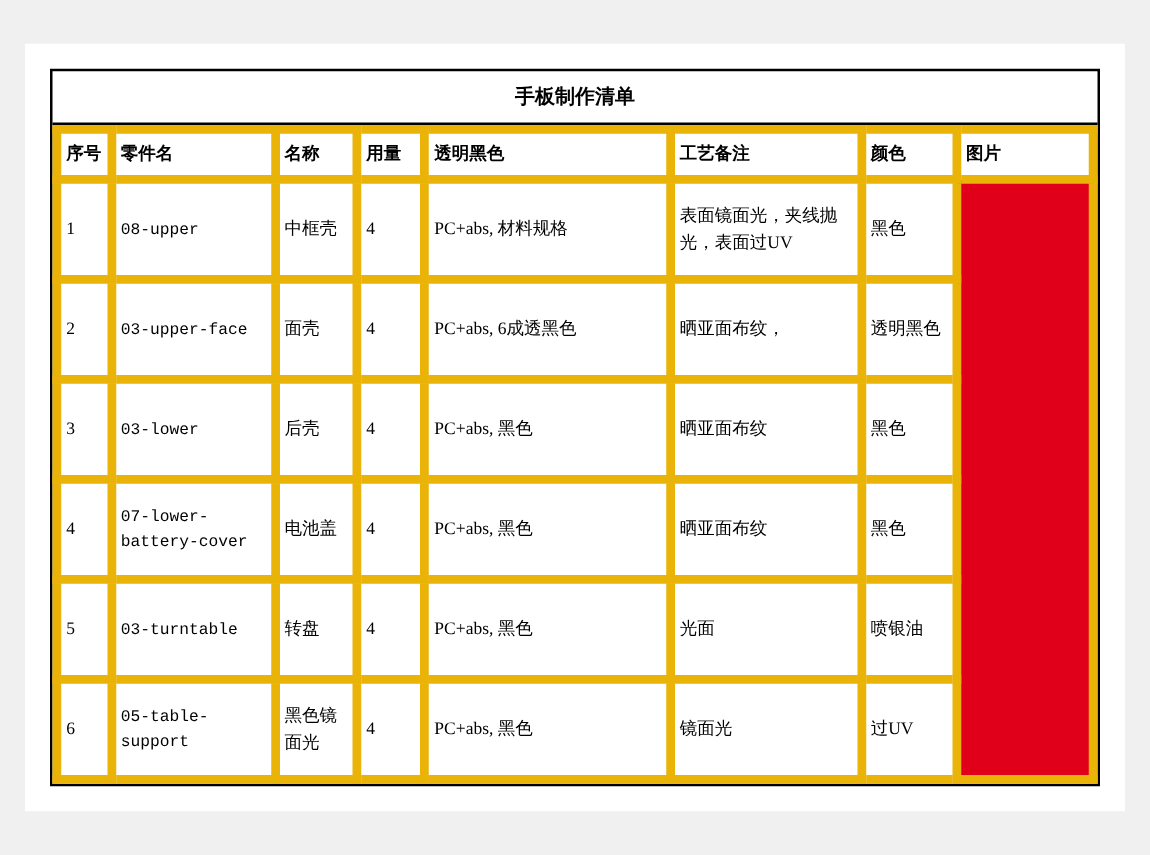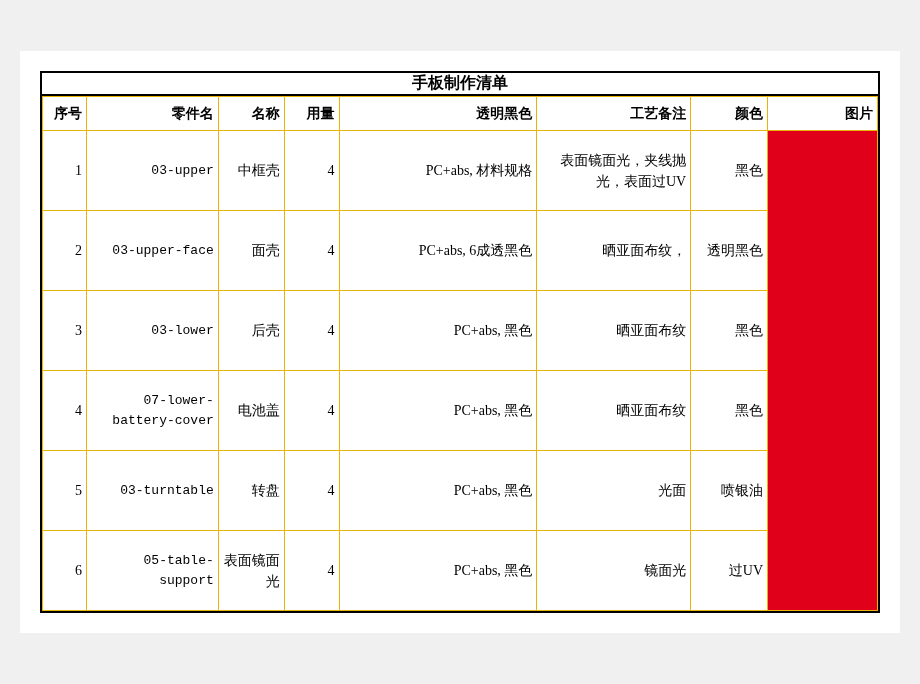--- a/index.html
+++ b/index.html
@@ -23,33 +23,34 @@
       padding: 20px;
       width: 880px;
     }
 
     .table-wrapper {
       border: 2px solid #000;
     }
 
     .table-title {
       text-align: center;
+      padding: 10px;
       font-size: 16px;
       font-weight: bold;
       border-bottom: 2px solid #000;
     }
 
     table {
       width: 100%;
       border-collapse: collapse;
     }
 
     table th, table td {
-      border: 1px solid #eab308;
-      text-align: right;
+      border: 7px solid #eab308;
+      text-align: left;
       vertical-align: middle;
       padding: 6px 4px;
     }
 
     table th {
       background: #fff;
       font-weight: bold;
     }
 
     .col-seq { width: 40px; }
@@ -102,21 +103,21 @@
           <th>透明黑色</th>
           <th>工艺备注</th>
           <th>颜色</th>
           <th>图片</th>
         </tr>
       </thead>
       <tbody id="table-body">
 
       <tr style="height: 80px;">
             <td>1</td>
-            <td class="part-name">03-upper</td>
+            <td class="part-name">08-upper</td>
             <td>中框壳</td>
             <td>4</td>
             <td>PC+abs, 材料规格</td>
             <td>表面镜面光，夹线抛光，表面过UV</td>
             <td>黑色</td>
             <td rowspan="6" class="rowspan-red" style="background-color: rgb(224, 0, 26);"></td>
           </tr>
           <tr style="height: 80px;">
             <td>2</td>
             <td class="part-name">03-upper-face</td>
@@ -149,21 +150,21 @@
             <td class="part-name">03-turntable</td>
             <td>转盘</td>
             <td>4</td>
             <td>PC+abs, 黑色</td>
             <td>光面</td>
             <td>喷银油</td>
           </tr>
           <tr style="height: 80px;">
             <td>6</td>
             <td class="part-name">05-table-support</td>
-            <td>表面镜面光</td>
+            <td>黑色镜面光</td>
             <td>4</td>
             <td>PC+abs, 黑色</td>
             <td>镜面光</td>
             <td>过UV</td>
           </tr>
         </tbody>
     </table>
   </div>
 </div>
 

